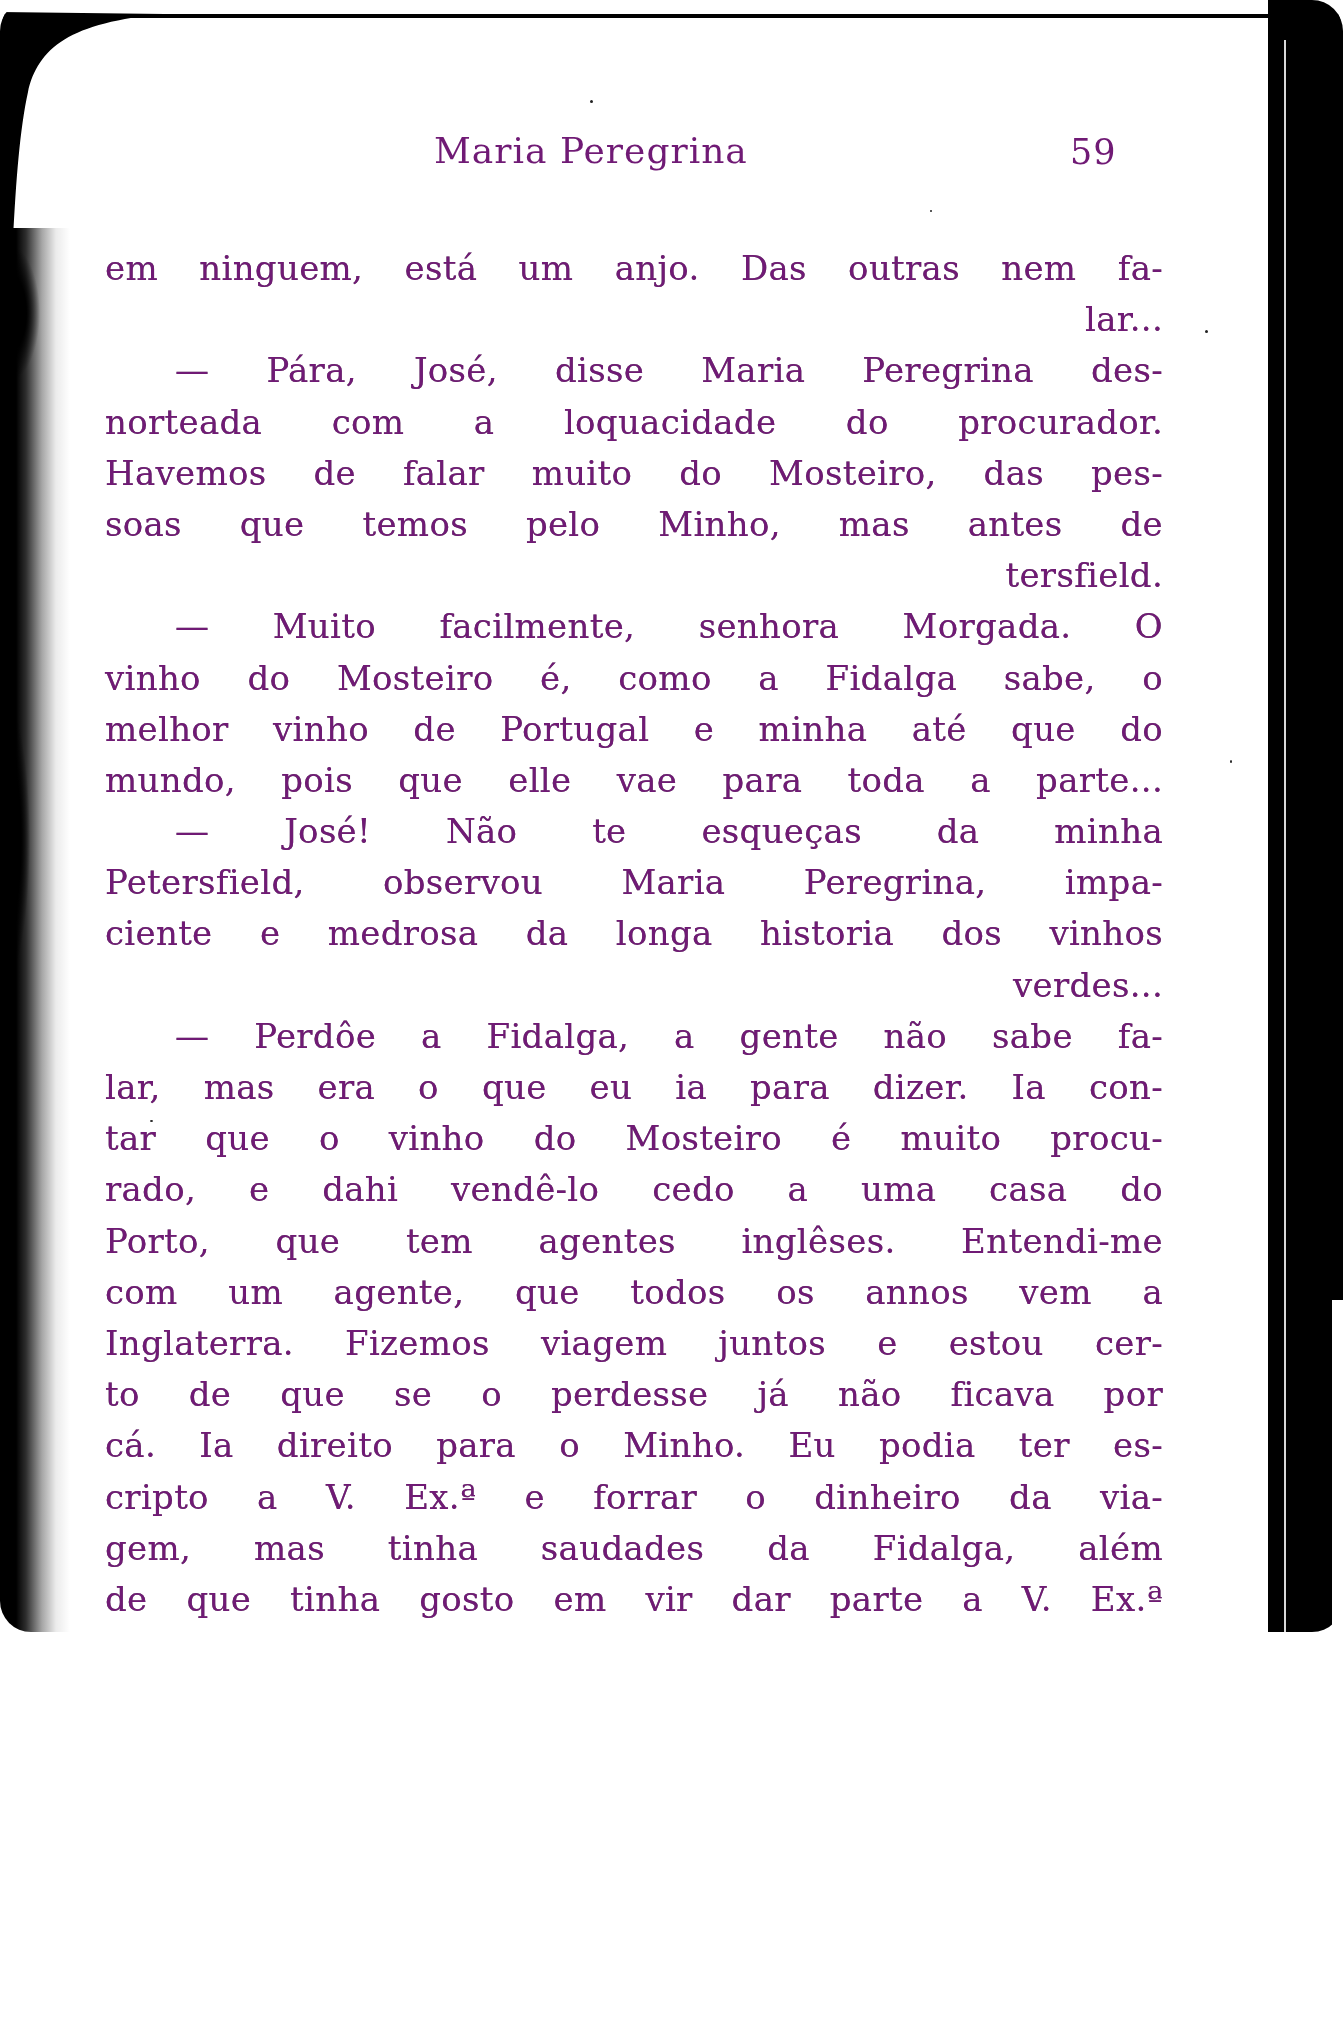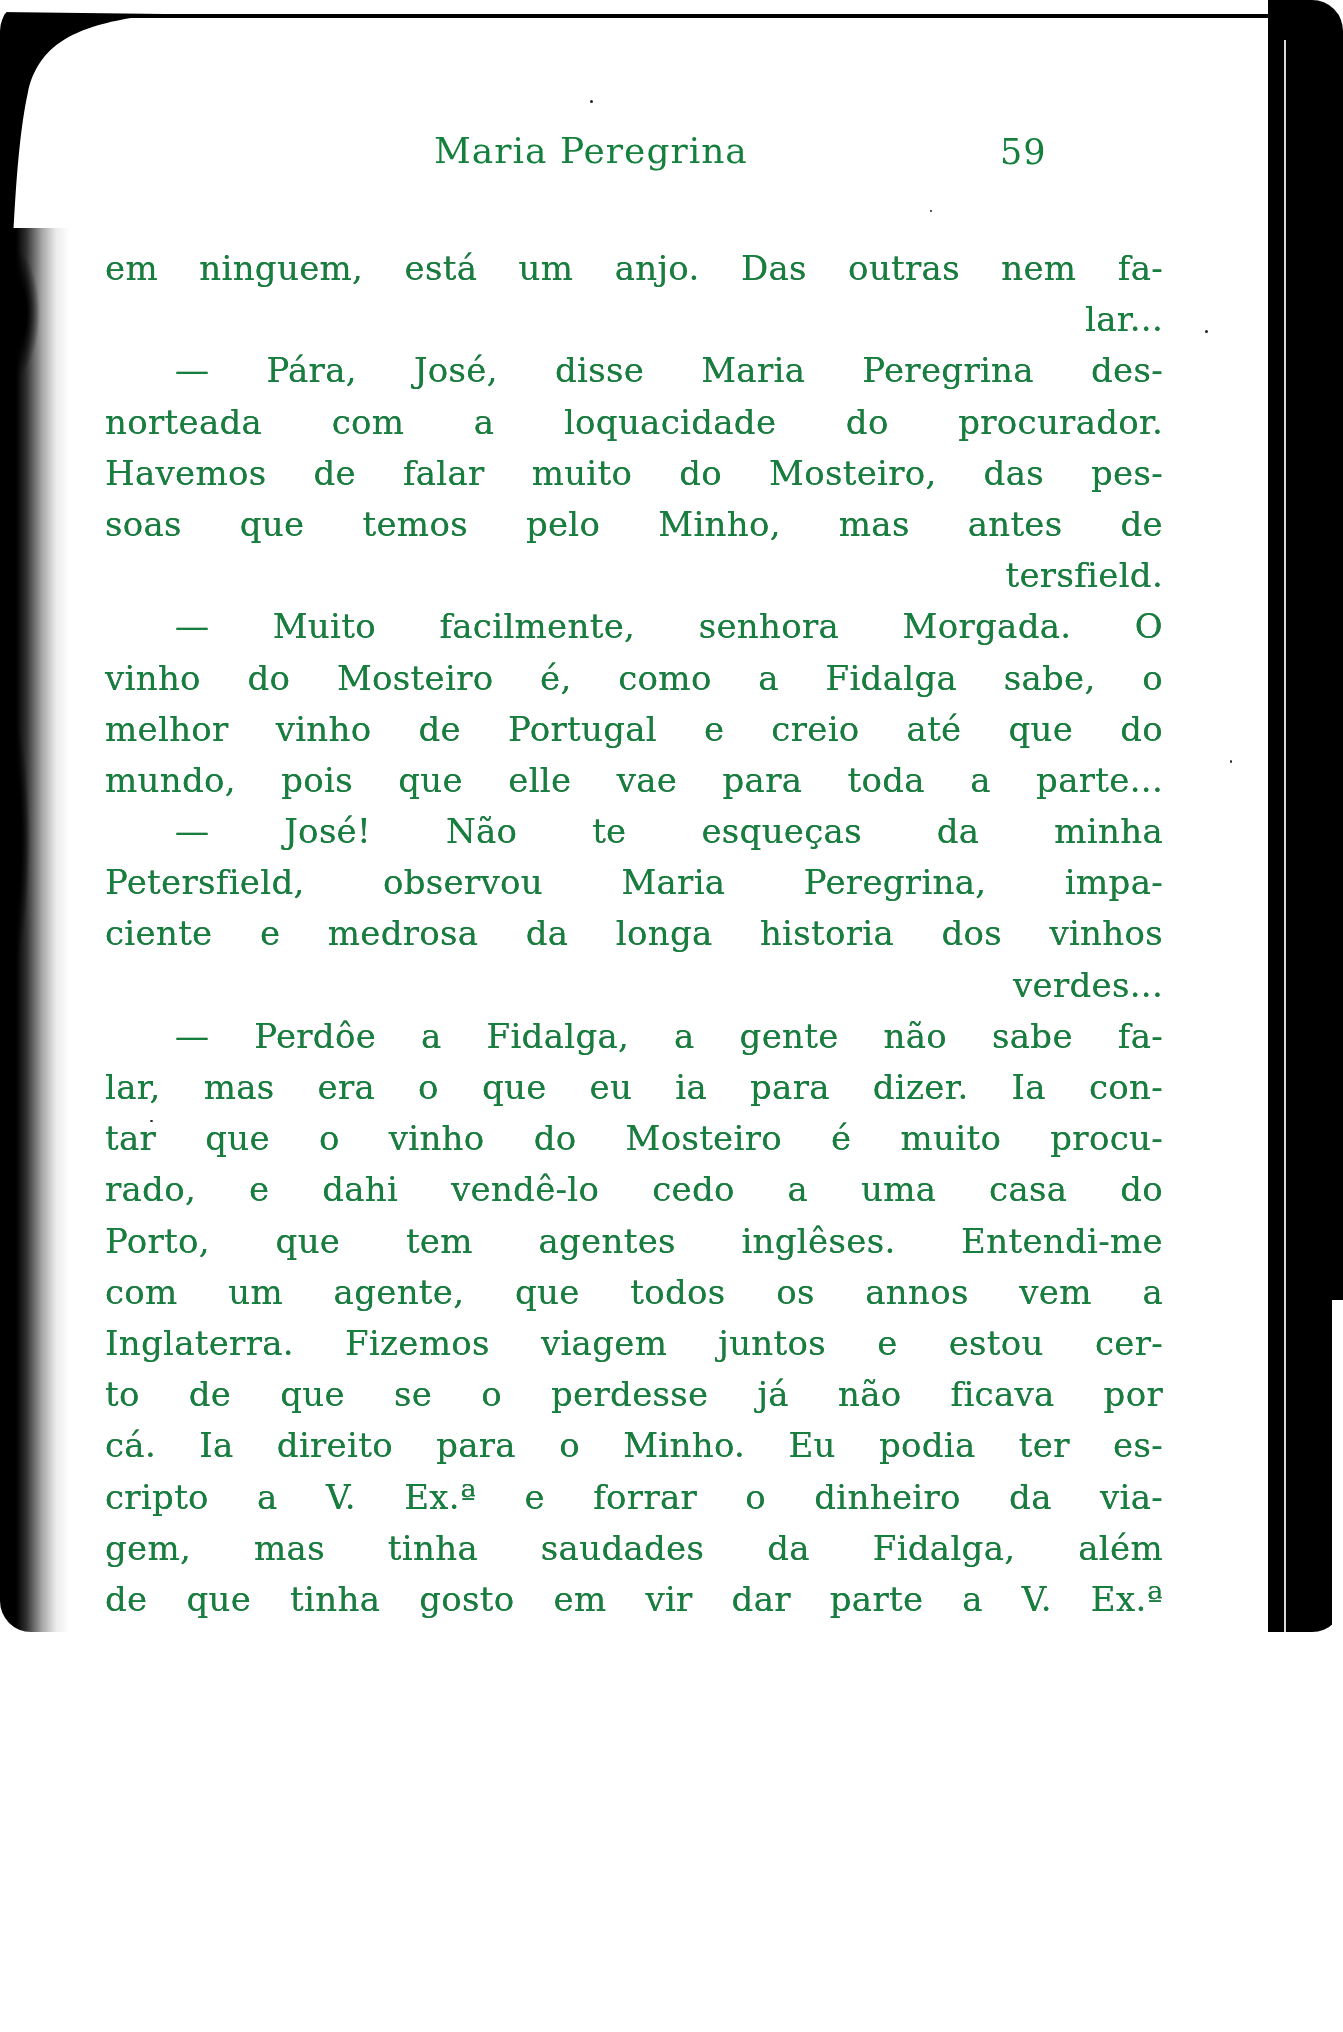--- a/index.html
+++ b/index.html
@@ -7,21 +7,21 @@
     padding: 0;
     background: #ffffff;
   }
   .page {
     position: relative;
     width: 1343px;
     height: 1632px;
     background: #ffffff;
     overflow: hidden;
     font-family: "DejaVu Serif", "Liberation Serif", serif;
-    color: #15803d;
+    color: #701a75;
     border-radius: 31px;
   }
 
   
   .top-edge-line {
     position: absolute;
     left: 0; top: 14px;
     width: 1343px; height: 4px;
     background: #000;
   }
@@ -72,21 +72,21 @@
   
   .header-title {
     position: absolute;
     left: 434px; top: 130px;
     font-size: 36px;
     letter-spacing: 1px;
     white-space: nowrap;
   }
   .page-number {
     position: absolute;
-    left: 1000px; top: 132px;
+    left: 1070px; top: 132px;
     font-size: 35px;
     letter-spacing: 1px;
   }
 
   
   .text-block {
     position: absolute;
     left: 105px; top: 243px;
     width: 1058px;
     font-size: 34px;
@@ -137,21 +137,21 @@
   <div class="text-block">
       <div class="line justify">em ninguem, está um anjo. Das outras nem fa-</div>
       <div class="line">lar...</div>
       <div class="line indent justify">— Pára, José, disse Maria Peregrina des-</div>
       <div class="line justify">norteada com a loquacidade do procurador.</div>
       <div class="line justify">Havemos de falar muito do Mosteiro, das pes-</div>
       <div class="line justify">soas que temos pelo Minho, mas antes de</div>
       <div class="line">tersfield.</div>
       <div class="line indent justify">— Muito facilmente, senhora Morgada. O</div>
       <div class="line justify">vinho do Mosteiro é, como a Fidalga sabe, o</div>
-      <div class="line justify">melhor vinho de Portugal e creio até que do</div>
+      <div class="line justify">melhor vinho de Portugal e minha até que do</div>
       <div class="line justify">mundo, pois que elle vae para toda a parte...</div>
       <div class="line indent justify">— José! Não te esqueças da minha</div>
       <div class="line justify">Petersfield, observou Maria Peregrina, impa-</div>
       <div class="line justify">ciente e medrosa da longa historia dos vinhos</div>
       <div class="line">verdes...</div>
       <div class="line indent justify">— Perdôe a Fidalga, a gente não sabe fa-</div>
       <div class="line justify">lar, mas era o que eu ia para dizer. Ia con-</div>
       <div class="line justify">tar que o vinho do Mosteiro é muito procu-</div>
       <div class="line justify">rado, e dahi vendê-lo cedo a uma casa do</div>
       <div class="line justify">Porto, que tem agentes inglêses. Entendi-me</div>

